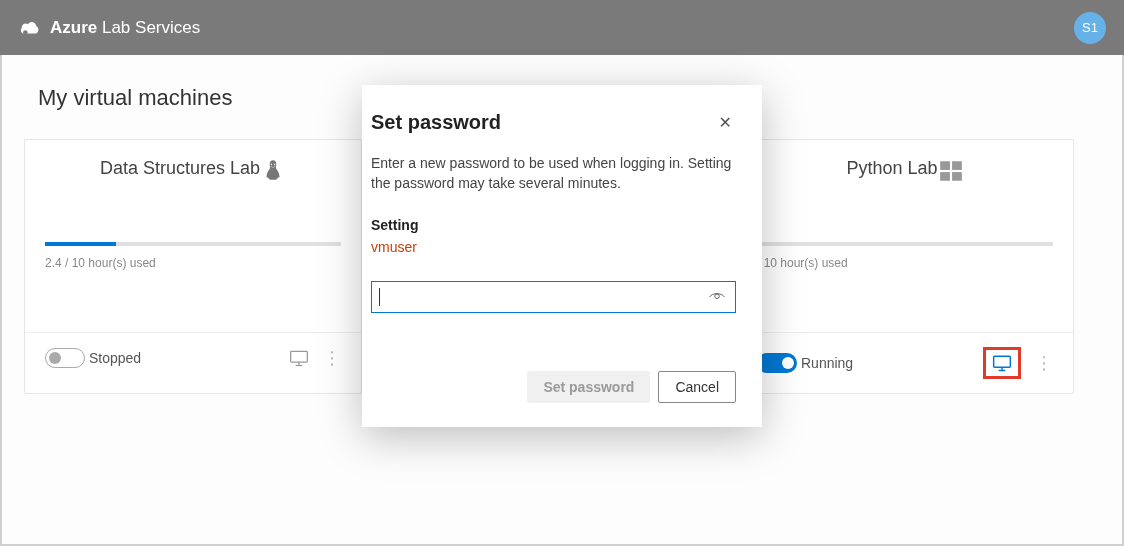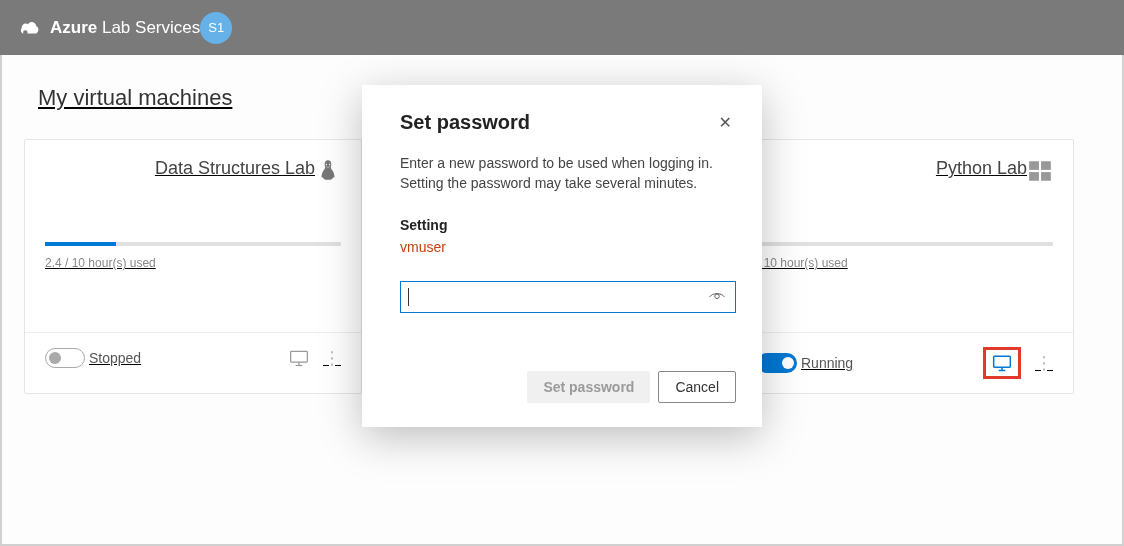--- a/index.html
+++ b/index.html
@@ -14,20 +14,21 @@
       background: #ffffff;
       overflow: hidden;
       position: relative;
     }
     .header {
       height: 55px;
       background: #7a7a7a;
       display: flex;
       align-items: center;
       padding: 0 18px;
+      justify-content: space-between;
     }
     .brand {
       display: flex;
       align-items: center;
       gap: 10px;
       color: #fff;
     }
     .brand-icon {
       width: 22px;
       height: 22px;
@@ -50,42 +51,41 @@
       justify-content: center;
       font-size: 13px;
       font-weight: 400;
     }
     .content {
       padding: 30px 22px;
       background: #fdfdfd;
       border: 2px solid #d0d0d0;
       border-top: none;
       height: calc(100% - 55px);
-      text-decoration: underline;
     }
     .page-title {
       font-size: 22px;
       font-weight: 400;
       color: #333;
       margin-bottom: 28px;
       padding-left: 14px;
     }
     .cards {
       display: flex;
       gap: 18px;
     }
     .vm-card {
       width: 338px;
       background: #fff;
       border: 1px solid #e5e5e5;
       border-radius: 2px;
     }
     .vm-card-header {
       display: flex;
-      justify-content: flex-end;
+      justify-content: center;
       align-items: flex-start;
       padding: 18px 20px 10px 20px;
     }
     .vm-title {
       font-size: 18px;
       font-weight: 400;
       color: #444;
     }
     .os-icon {
       width: 26px;
@@ -190,21 +190,21 @@
     }
     .dialog-overlay {
       position: absolute;
       top: 85px;
       left: 50%;
       transform: translateX(-50%);
       width: 400px;
       background: #fff;
       box-shadow: 0 10px 40px rgba(0,0,0,0.25);
       z-index: 100;
-      padding: 24px 26px 24px 38px;
+      padding: 24px 26px 24px 9px;
     }
     .dialog-header {
       display: flex;
       justify-content: space-between;
       align-items: center;
       margin-bottom: 18px;
     }
     .dialog-title {
       font-size: 20px;
       font-weight: 600;

